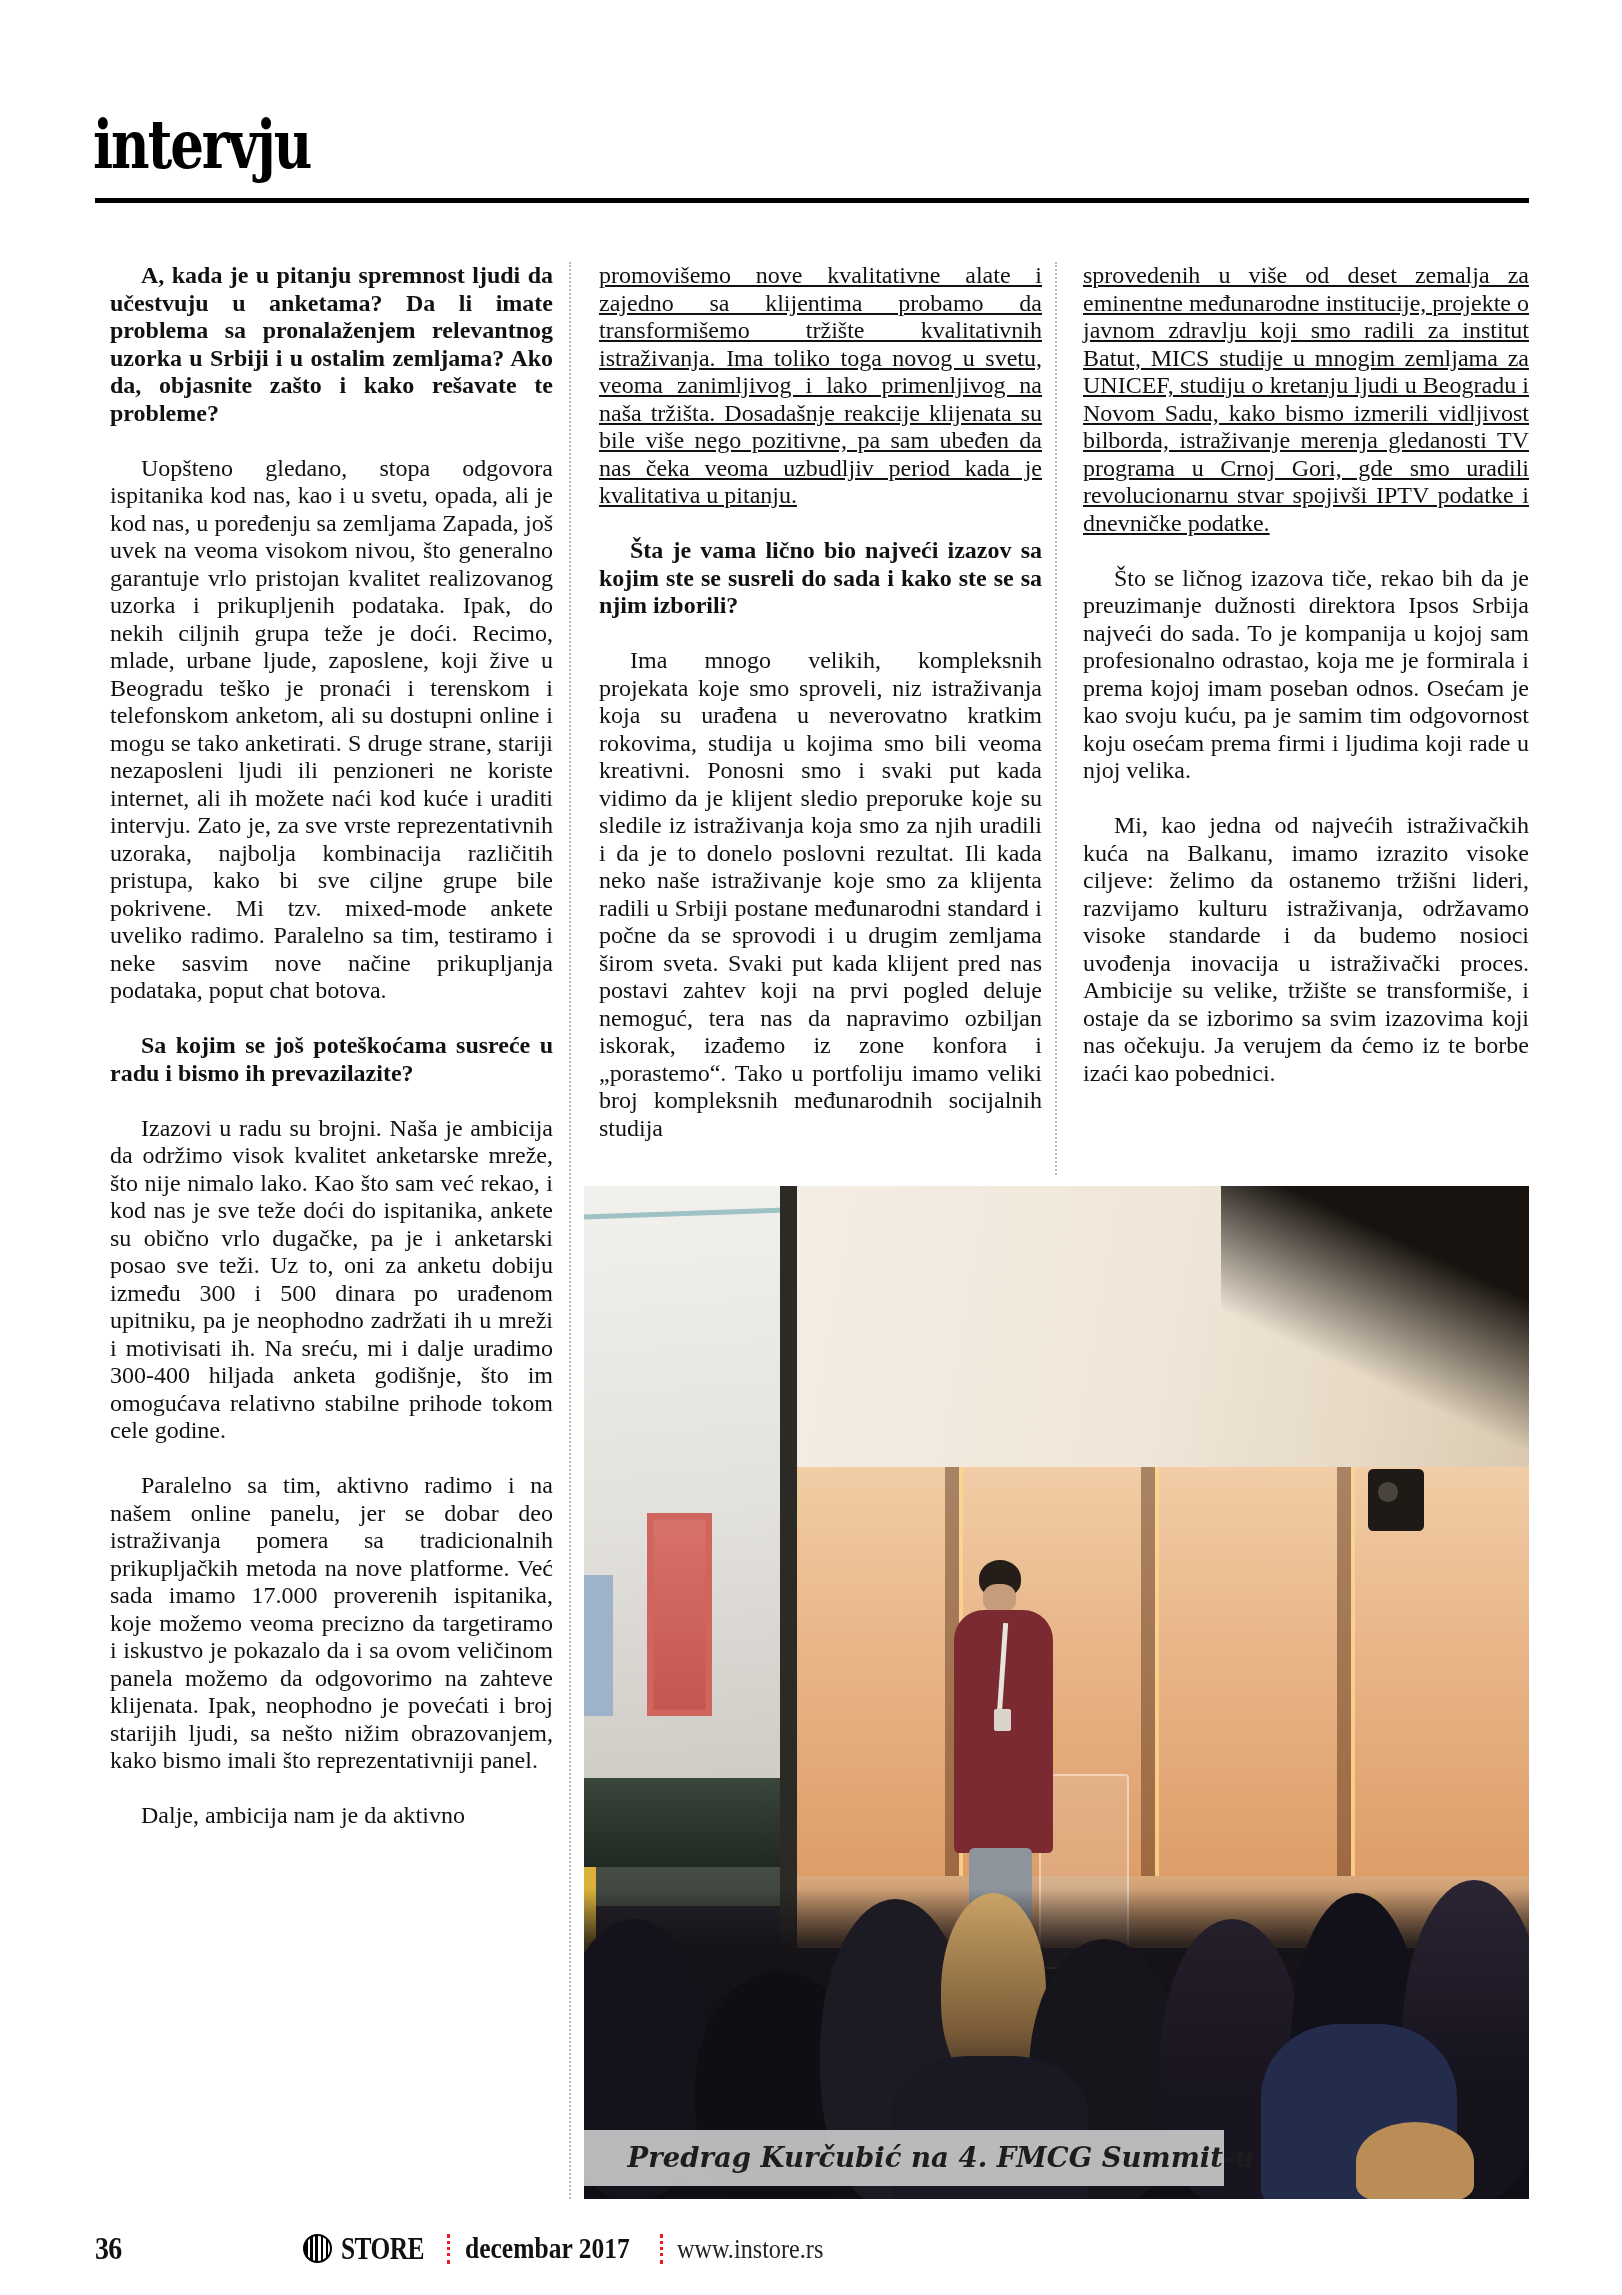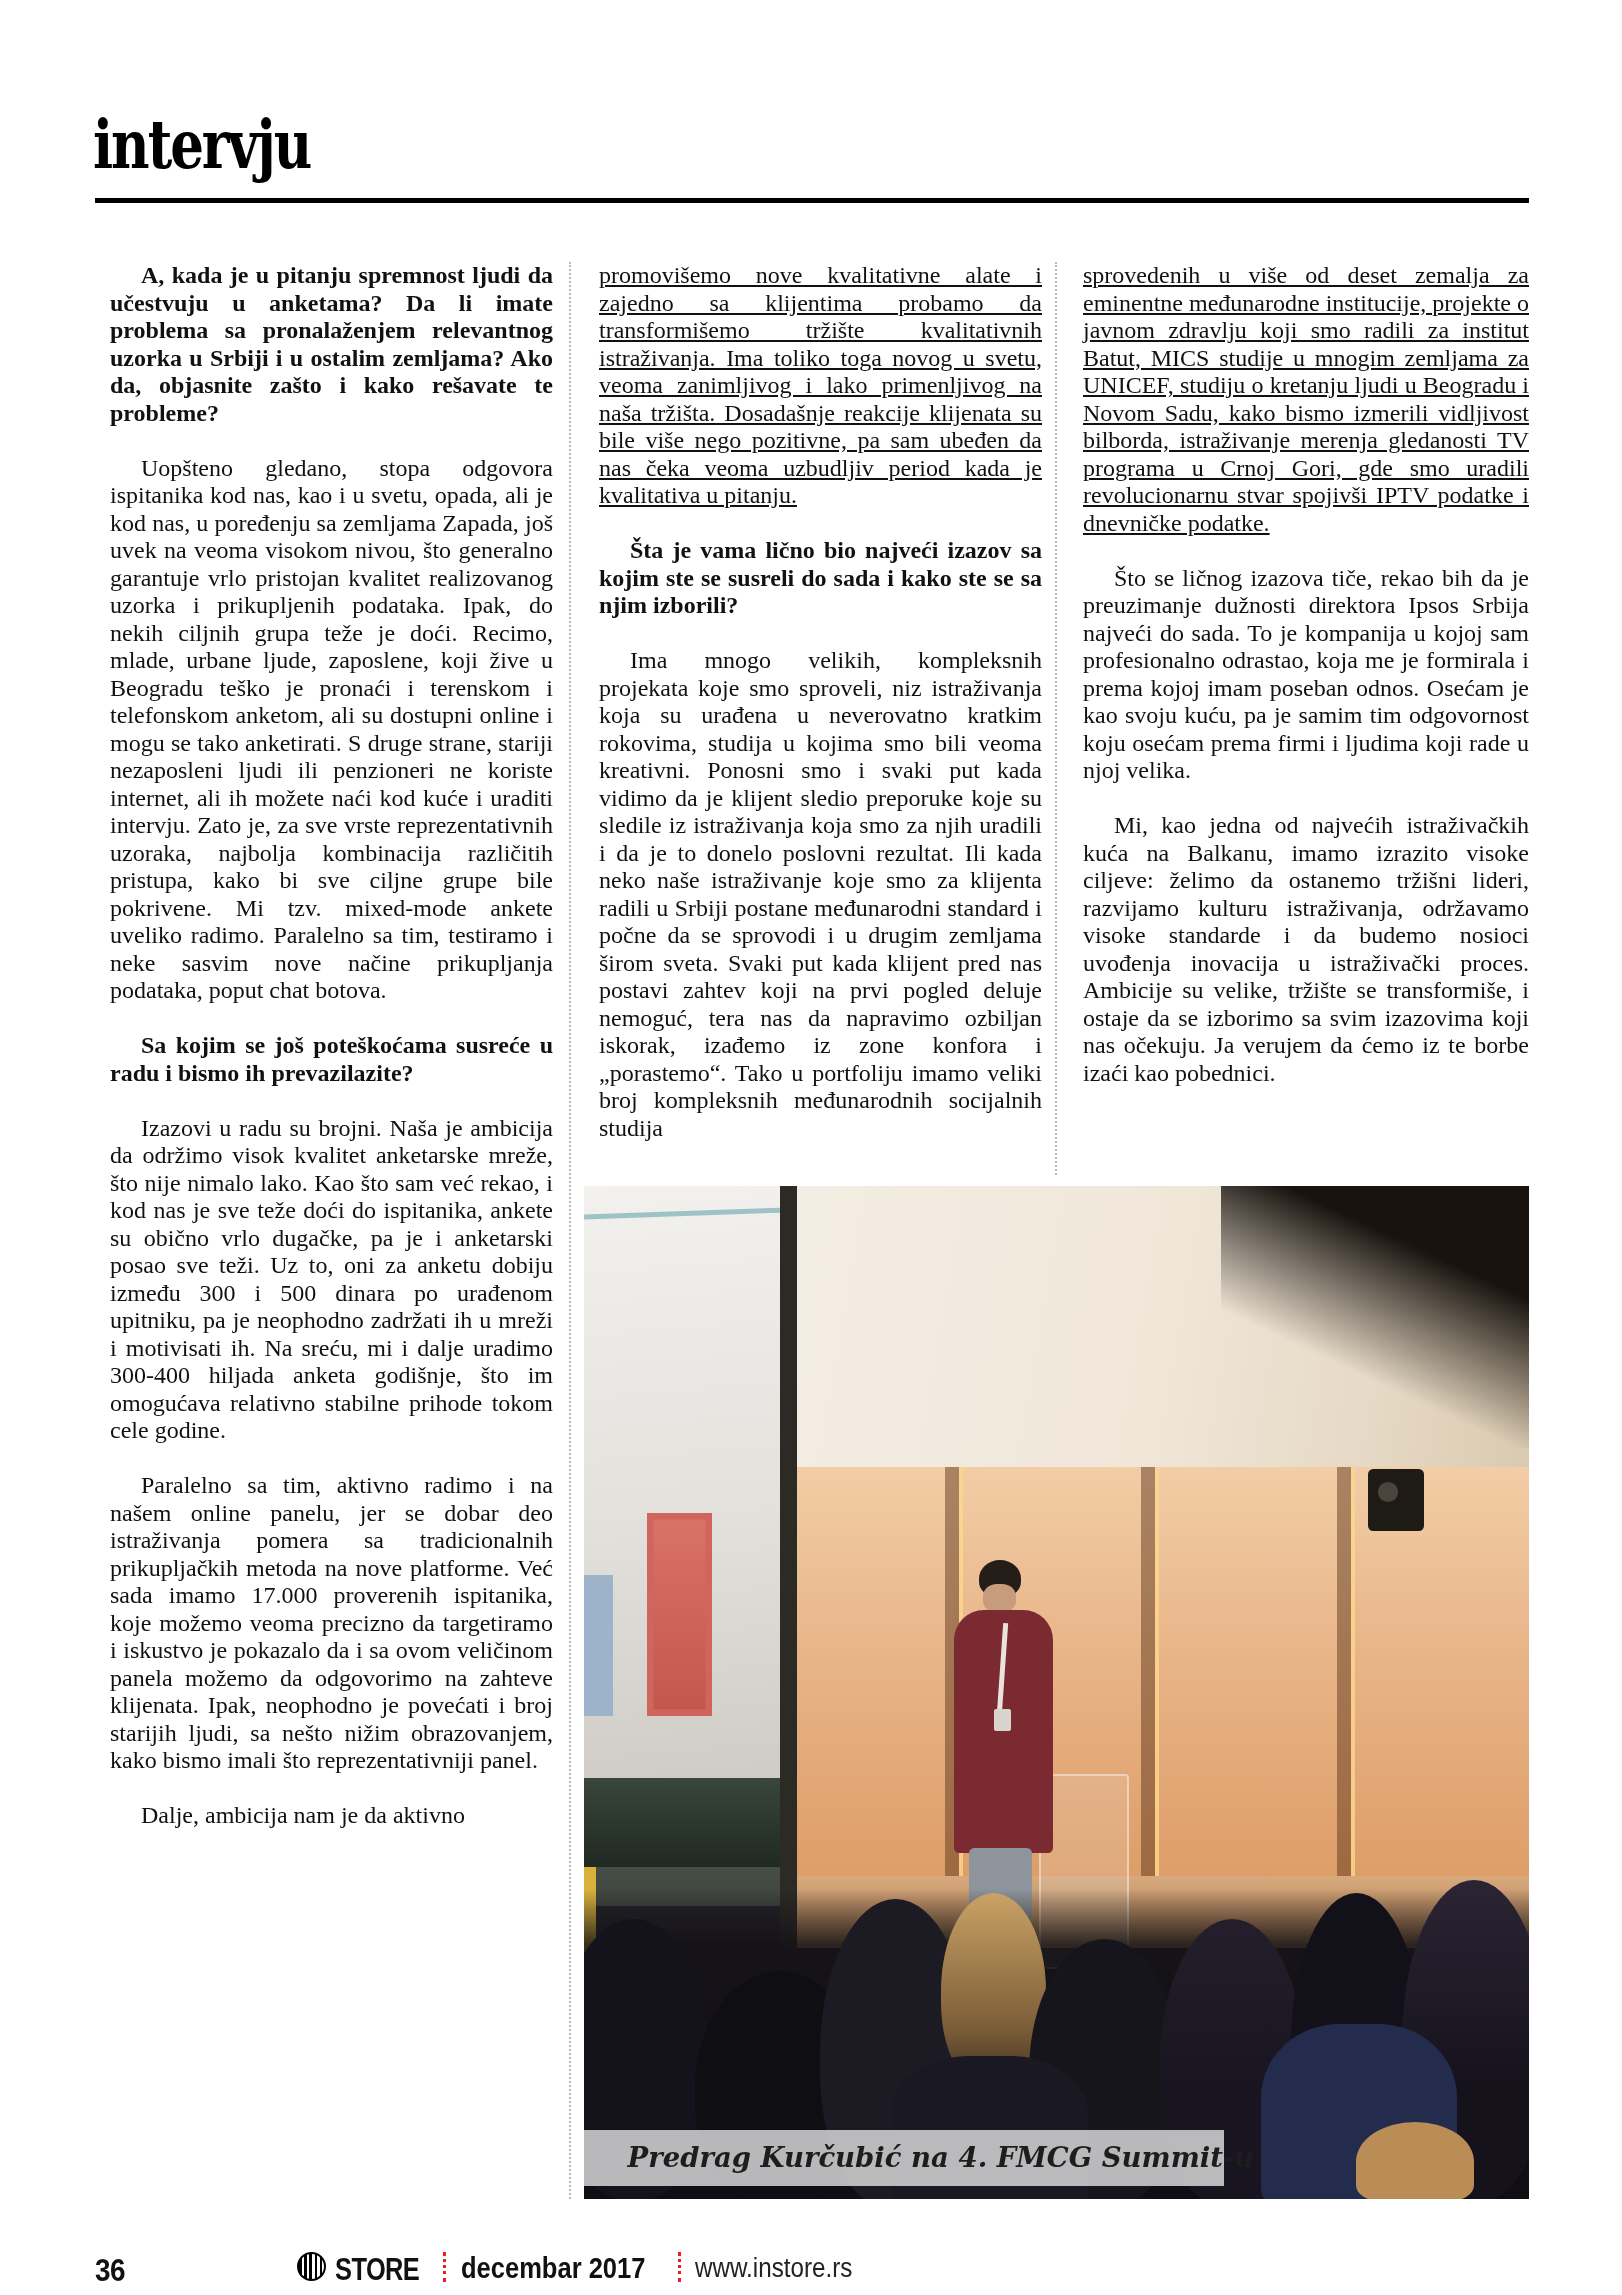--- a/index.html
+++ b/index.html
@@ -74,23 +74,23 @@
   .h7{left:707px;top:707px;width:131px;height:308px;background:#121018;}
   .h8{left:818px;top:694px;width:144px;height:321px;background:linear-gradient(#2b2433,#15121c 65%);}
   .h9{left:677px;top:838px;width:196px;height:183px;background:#232c4d;border-radius:40% 40% 10% 10%;}
   .h10{left:308px;top:870px;width:196px;height:144px;background:#1a1822;border-radius:40% 40% 0 0;}
   .h11{left:772px;top:936px;width:118px;height:79px;background:#b98d55;border-radius:50% 50% 20% 20%;}
   .ph-yellow{left:0;top:681px;width:11.8px;height:85px;background:#d9b13b;}
   .caption-bar{left:0;top:944px;width:640px;height:56px;background:rgba(208,208,210,.88);z-index:5;}
   .caption-text{left:19.6px;top:7.9px;font-family:"DejaVu Serif",serif;font-style:italic;font-weight:600;
     font-size:27.5px;line-height:39px;color:#1d1d1d;white-space:nowrap;margin-left:24px;}
   
-  .footer{position:absolute;left:95px;top:2230px;width:1433px;height:39px;font-family:Liberation Sans, sans-serif;margin-top:22px;}
+  .footer{position:absolute;left:95px;top:2230px;width:1433px;height:39px;font-family:Liberation Serif, serif;}
   .f-num{position:absolute;left:0;top:1.3px;font-weight:bold;font-size:31px;letter-spacing:-0.7px;transform:scaleX(.9);transform-origin:left;}
-  .f-brand-row{position:absolute;left:202px;top:0;display:flex;height:37px;}
+  .f-brand-row{position:absolute;left:208px;top:0;display:flex;align-items:center;height:37px;}
   .logo-circle{width:29px;height:29px;border-radius:50%;border:2.6px solid #000;box-sizing:border-box;
     background:repeating-linear-gradient(90deg,#000 0 2.6px,#fff 2.6px 5.2px);margin-right:9.2px;}
   .f-brand{font-weight:bold;font-size:31px;letter-spacing:-0.7px;transform:scaleX(.82);transform-origin:left;margin-right:-9.2px;}
   .f-sep{width:0;height:30px;border-left:3.9px dotted #ed1c24;margin:0 14.4px;}
   .f-issue{font-weight:bold;font-size:29px;transform:scaleX(.88);transform-origin:left;margin-right:-6.5px;}
   .f-site{font-size:27.5px;color:#222;transform:scaleX(.88);transform-origin:left;}
 </style>
 </head>
 <body>
 

